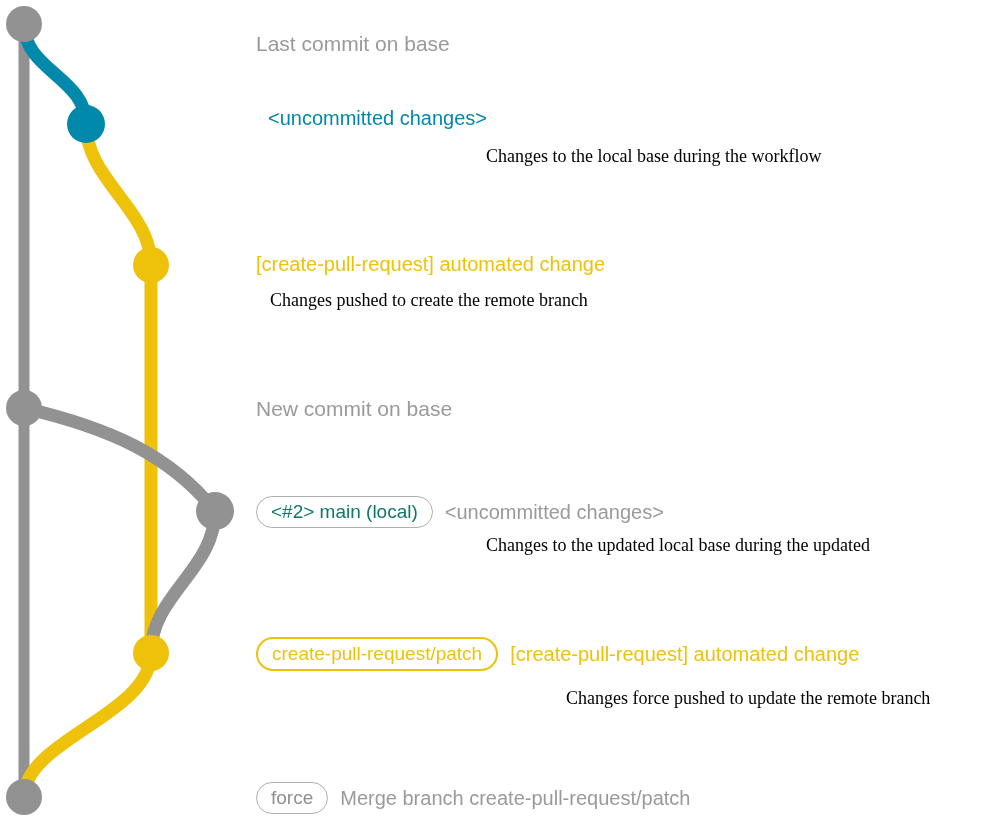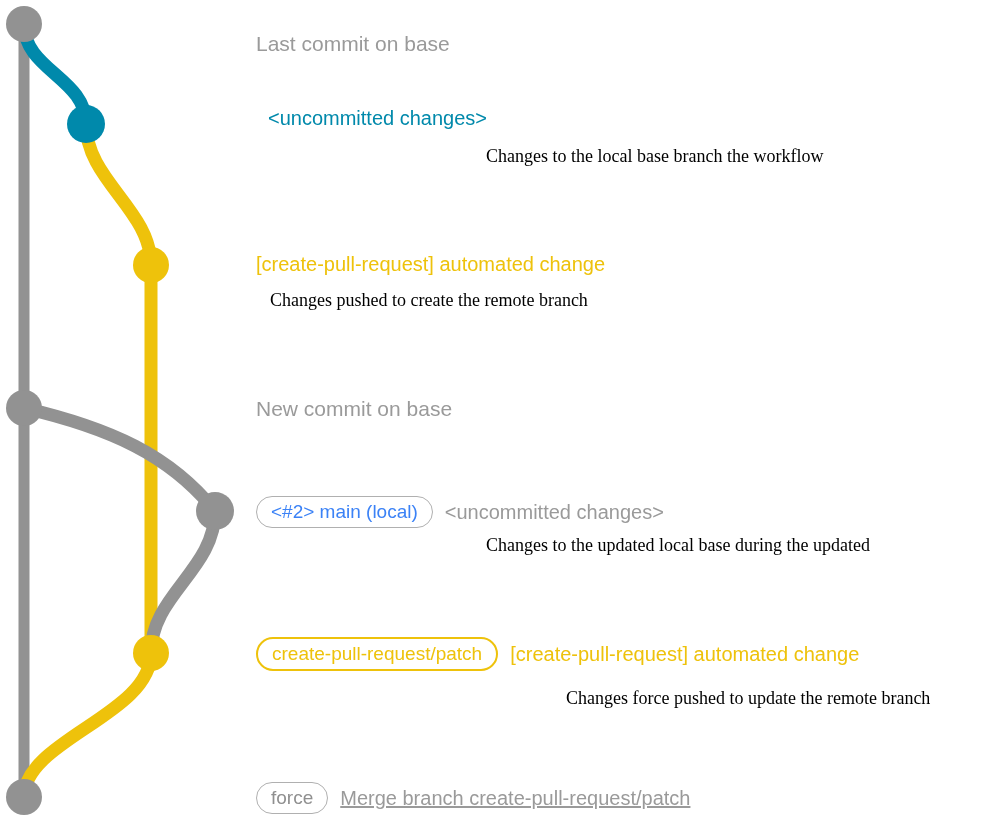--- a/index.html
+++ b/index.html
@@ -99,40 +99,40 @@
     <circle cx="24" cy="797" r="18" fill="#929292"></circle>
   </g>
 </svg>
 
 <div class="heading" style="left:256px; top:13px; color:#9a9a9a;margin-top:20px;">Last commit on base</div>
 
 <div class="row" style="left:256px; top:108px;">
   <span class="gap"></span>
   <span class="commit-msg" style="color:#0089ab;">&lt;uncommitted changes&gt;</span>
 </div>
-<div class="desc" style="left:486px; top:147px;">Changes to the local base branch the workflow</div>
+<div class="desc" style="left:486px; top:147px;">Changes to the local base during the workflow</div>
 
 <div class="row" style="left:256px; top:254px;">
   <span class="commit-msg" style="color:#eec20b;">[create-pull-request] automated change</span>
 </div>
 <div class="desc" style="left:270px; top:291px;">Changes pushed to create the remote branch</div>
 
 <div class="heading" style="left:256px; top:398px; color:#9a9a9a;">New commit on base</div>
 
 <div class="row" style="left:256px; top:496px;">
-  <span class="tag thin" style="color: #3b82f6; border-color: rgb(176, 176, 176);">&lt;#2&gt; main (local)</span>
+  <span class="tag thin" style="color: #0f766e; border-color: rgb(176, 176, 176);">&lt;#2&gt; main (local)</span>
   <span class="gap"></span>
   <span class="commit-msg" style="color:#9a9a9a;">&lt;uncommitted changes&gt;</span>
 </div>
 <div class="desc" style="left:486px; top:536px;">Changes to the updated local base during the updated</div>
 
 <div class="row" style="left:256px; top:637px;">
   <span class="tag" style="color:#eec20b;">create-pull-request/patch</span>
   <span class="gap"></span>
   <span class="commit-msg" style="color:#eec20b;">[create-pull-request] automated change</span>
 </div>
 <div class="desc" style="left:566px; top:689px;">Changes force pushed to update the remote branch</div>
 
 <div class="row" style="left:256px; top:782px;">
   <span class="tag thin" style="color: rgb(143, 143, 143); border-color: rgb(176, 176, 176);">force</span>
   <span class="gap"></span>
-  <span class="commit-msg" style="color:#9a9a9a;text-decoration:underline;">Merge branch create-pull-request/patch</span>
+  <span class="commit-msg" style="color:#9a9a9a;">Merge branch create-pull-request/patch</span>
 </div>
 
 </body></html>

